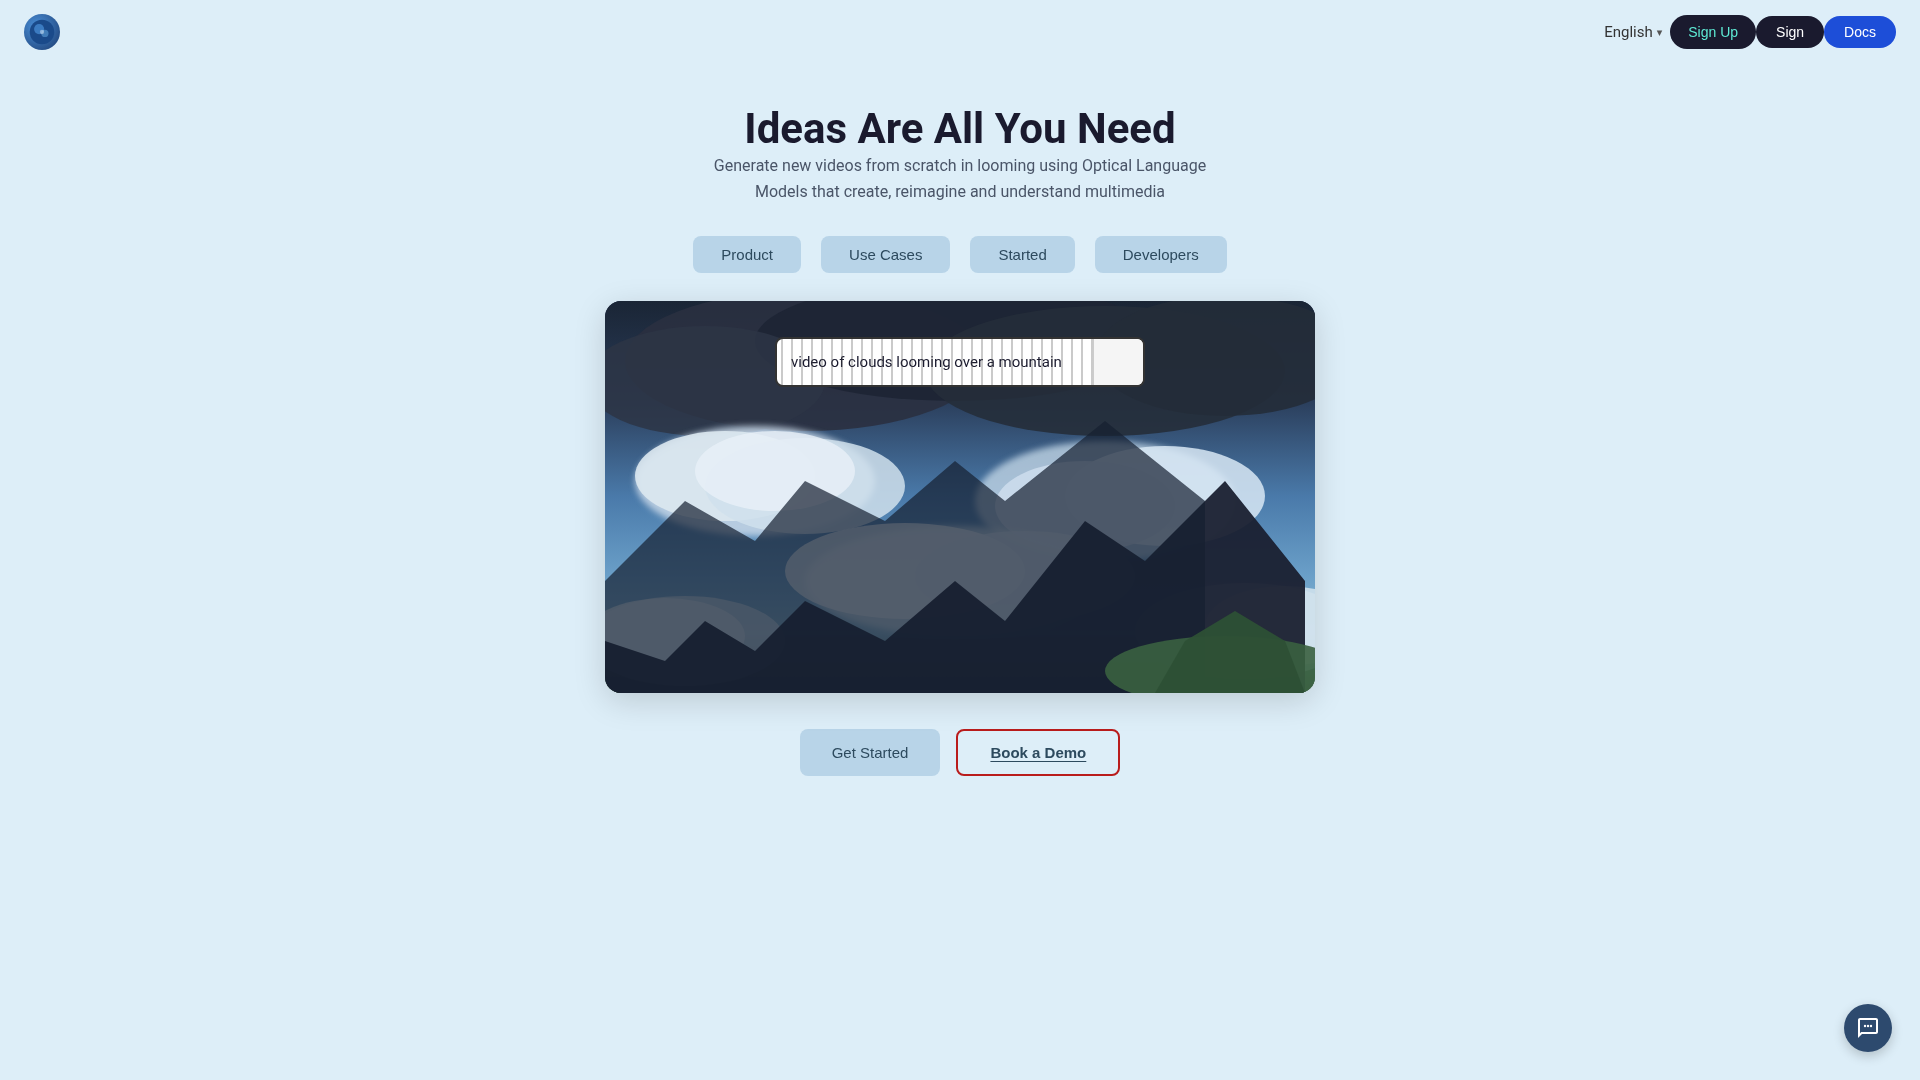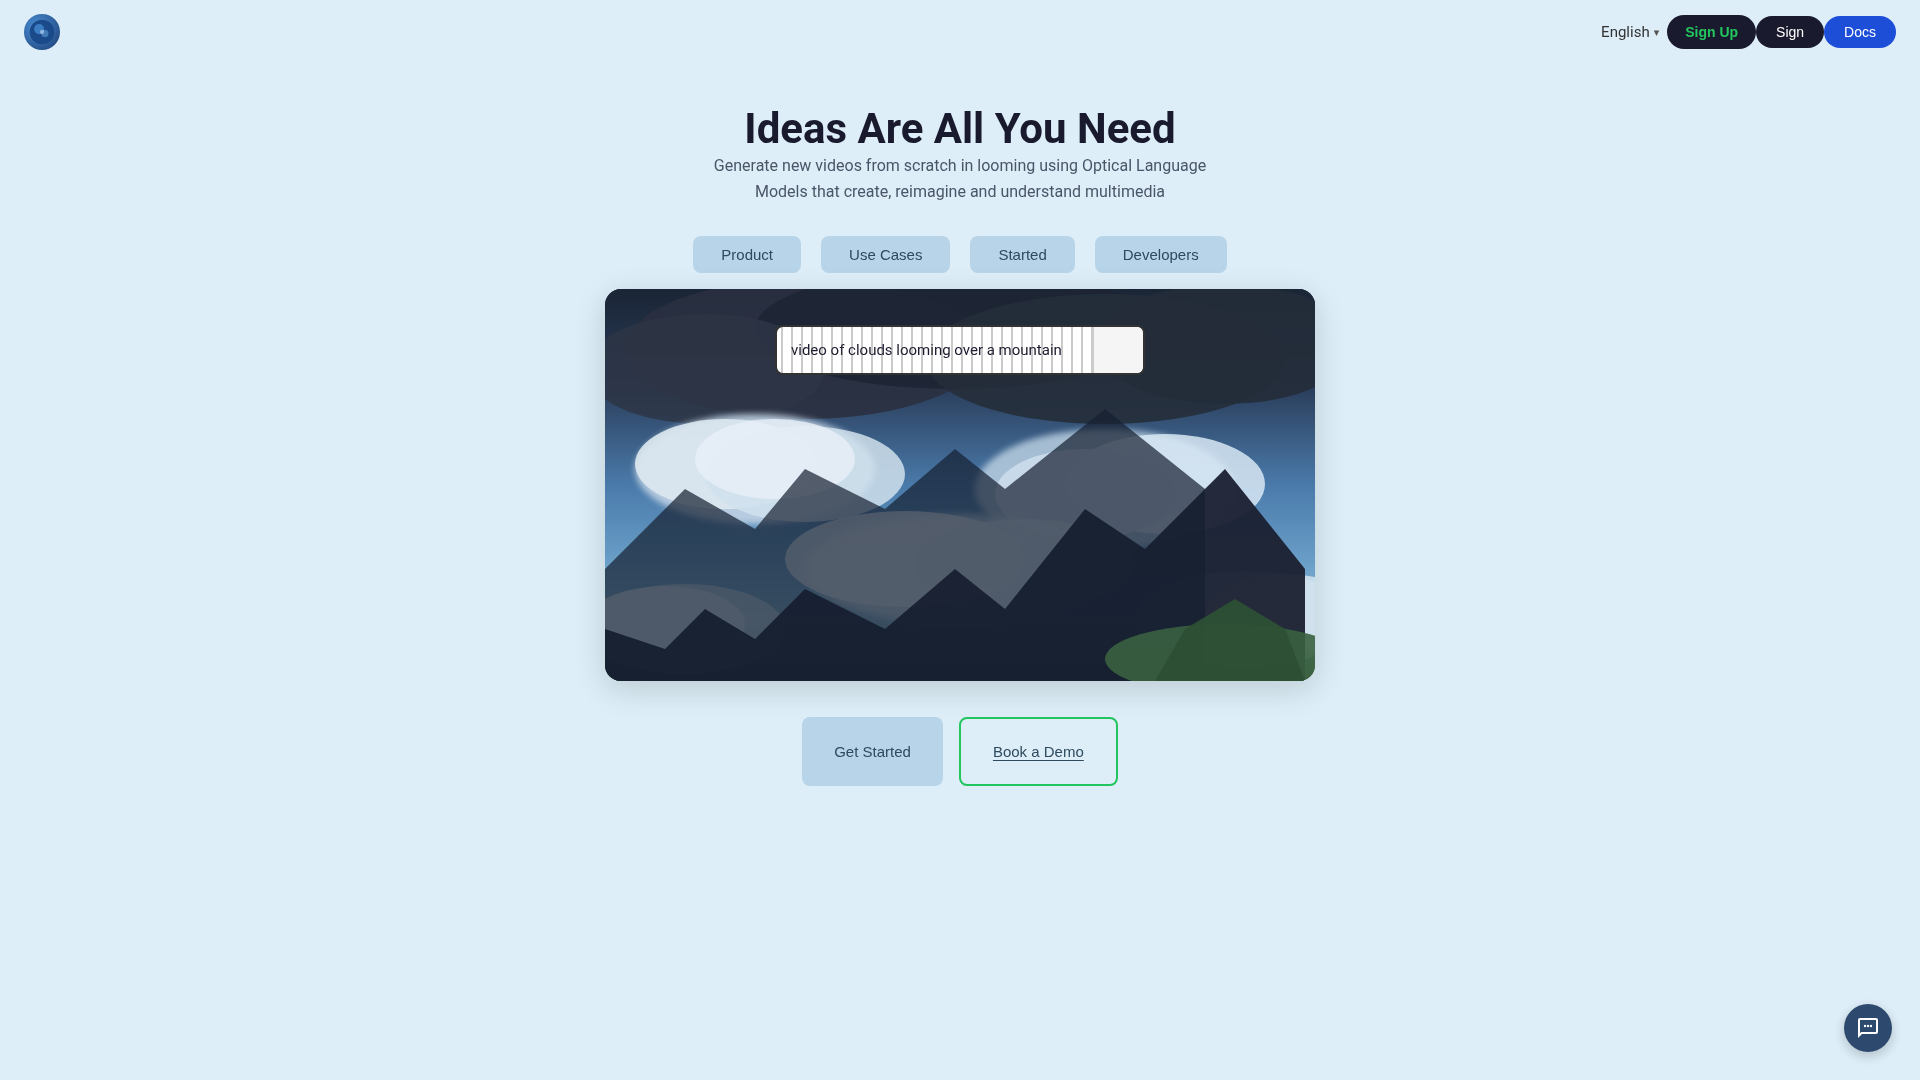--- a/index.html
+++ b/index.html
@@ -55,26 +55,26 @@
       border-radius: 6px;
     }
 
     .chevron-down {
       font-size: 11px;
       color: #555;
     }
 
     .btn-signup {
       background: #1a1a2e;
-      color: #22c55e;
+      color: #5eead4;
       border: none;
       border-radius: 20px;
       padding: 8px 18px;
       font-size: 14px;
-      font-weight: 700;
+      font-weight: 400;
       cursor: pointer;
       line-height: 1.3;
       text-align: center;
     }
 
     .btn-login {
       background: #1a1a2e;
       color: #fff;
       border: none;
       border-radius: 20px;
@@ -116,21 +116,21 @@
       text-align: center;
       line-height: 1.6;
       max-width: 520px;
       margin-bottom: 32px;
     }
 
     
     .nav-tabs {
       display: flex;
       gap: 20px;
-      margin-bottom: 16px;
+      margin-bottom: 28px;
     }
 
     .tab-btn {
       background: #b8d4e8;
       color: #2d4a5e;
       border: none;
       border-radius: 8px;
       padding: 10px 28px;
       font-size: 15px;
       font-weight: 500;
@@ -232,25 +232,25 @@
       border-radius: 8px;
       padding: 12px 32px;
       font-size: 15px;
       font-weight: 500;
       cursor: pointer;
     }
 
     .btn-book-demo {
       background: transparent;
       color: #2d4a5e;
-      border: 2px solid #22c55e;
+      border: 2px solid #b91c1c;
       border-radius: 8px;
-      padding: 24px 32px;
+      padding: 13px 32px;
       font-size: 15px;
-      font-weight: 400;
+      font-weight: 700;
       cursor: pointer;
       text-decoration: underline;
       text-underline-offset: 3px;
     }
 
     
     .chat-bubble {
       position: fixed;
       bottom: 28px;
       right: 28px;

